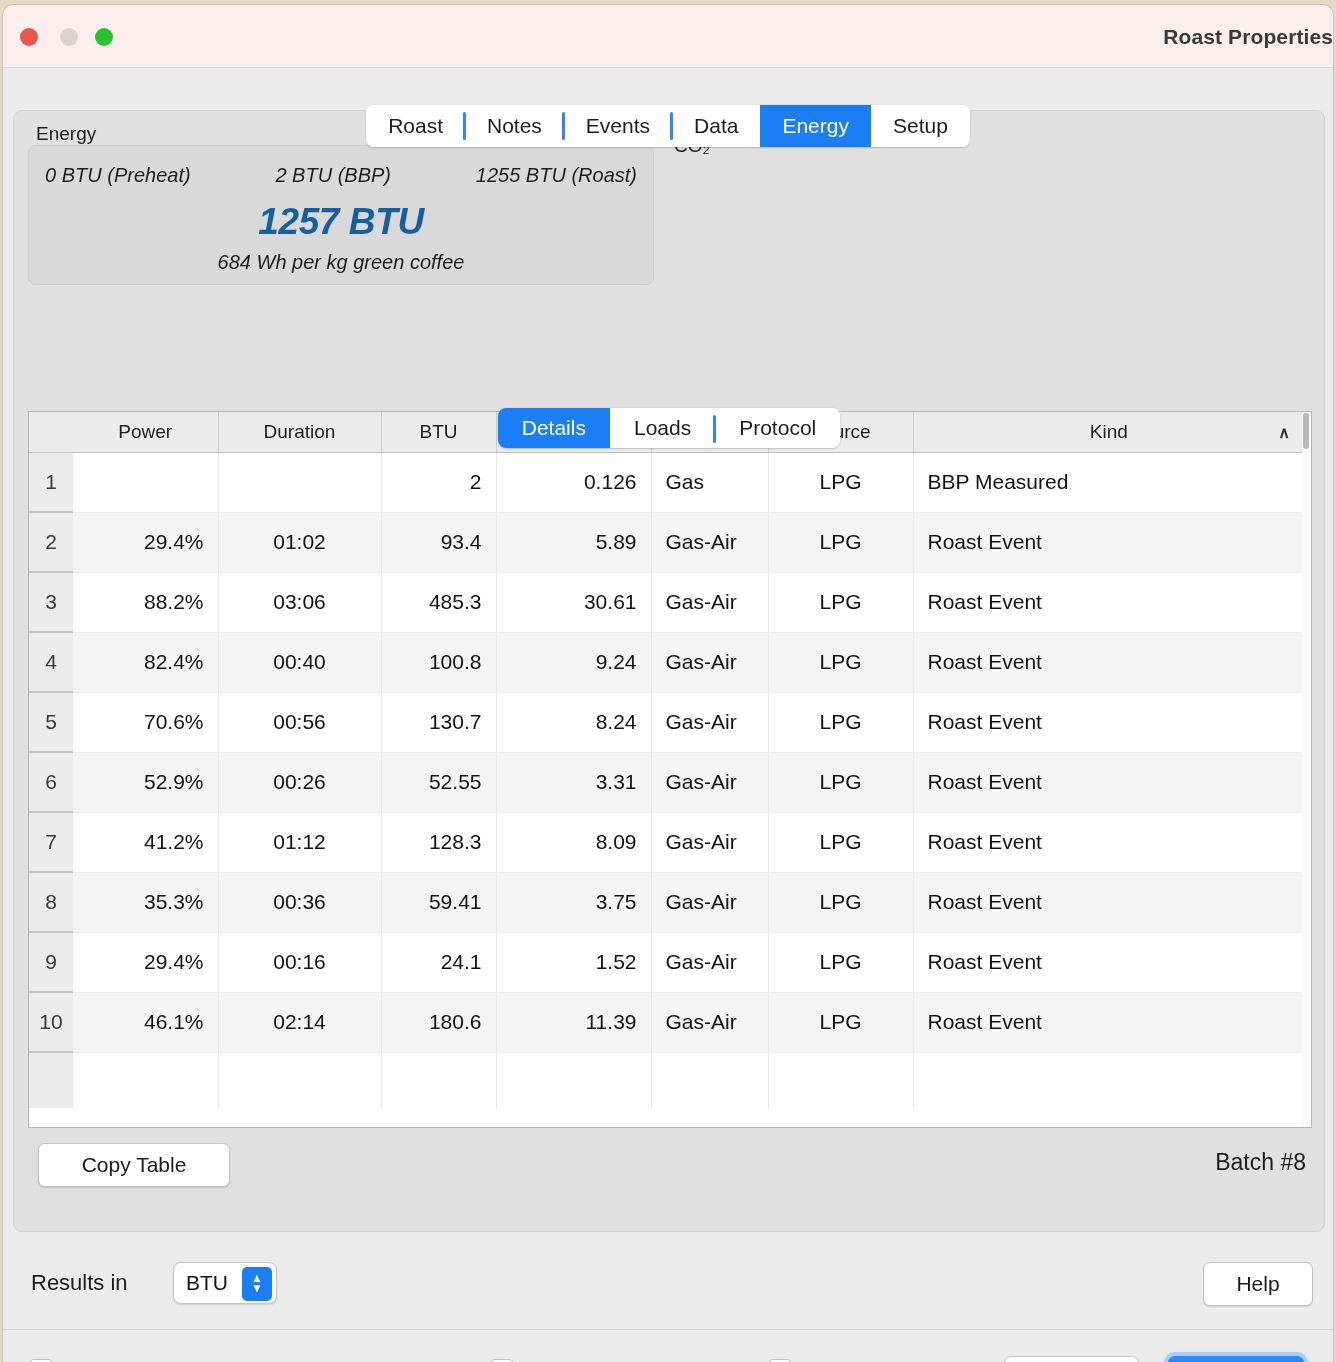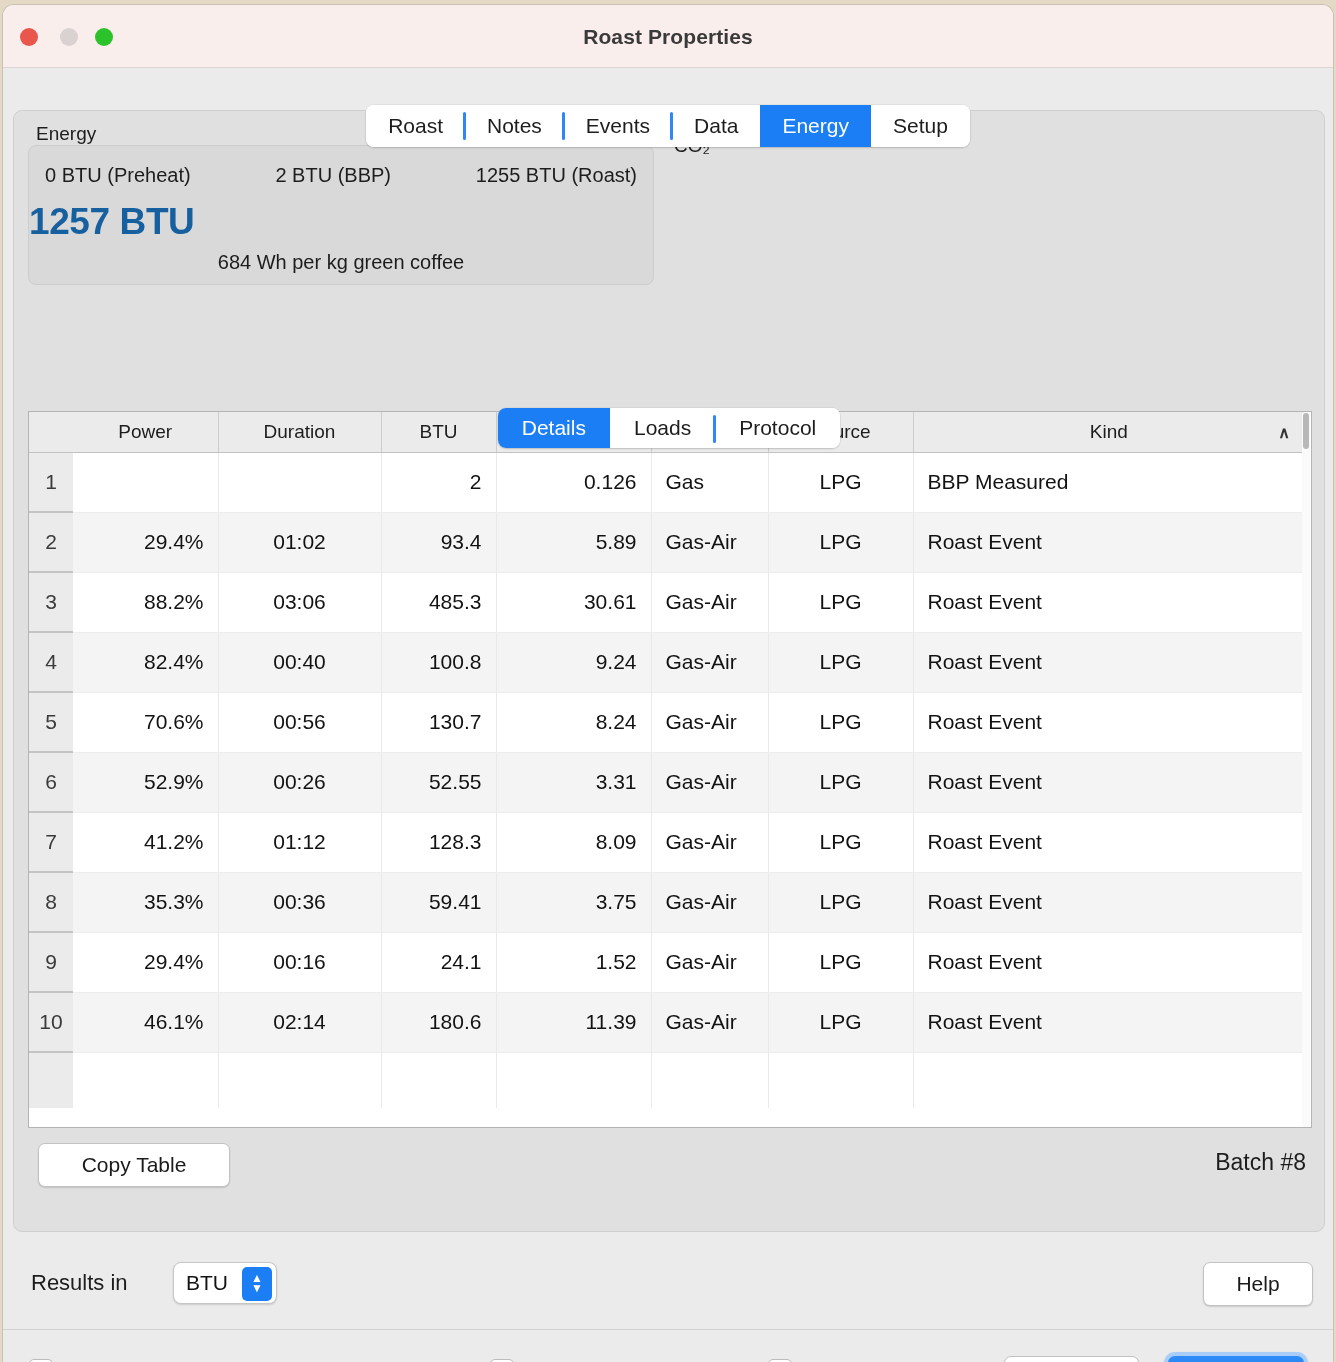--- a/index.html
+++ b/index.html
@@ -31,21 +31,21 @@
     border-bottom: 1px solid #dcd4d2;
   }
   .traffic {
     position: absolute; top: 23px;
     width: 18px; height: 18px; border-radius: 50%;
   }
   .tl-close { left: 17px; background: #e8564c; }
   .tl-min   { left: 57px; background: #d9d2d1; }
   .tl-max   { left: 92px; background: #2cc22c; }
   #title-text {
-    line-height: 63px; text-align: center;
+    line-height: 63px; text-align: right;
     font-size: 21px; font-weight: bold; color: #3a3a3a;
     letter-spacing: .1px;
   }
 
   
   #body { position: relative; height: 1294px; background: #ebebeb; }
 
   
   #tabbar {
     position: absolute; left: 0; right: 0; top: 5px;
@@ -92,21 +92,21 @@
     border-radius: 8px;
   }
   .sb-row {
     position: absolute; left: 0; right: 0; top: 18px;
     display: flex; justify-content: space-between;
     padding: 0 16px;
     font-size: 20px; color: #1d1d1d; white-space: nowrap;
   }
   .sb-big {
     position: absolute; left: 0; right: 0; top: 55px;
-    text-align: left; font-size: 37px; font-weight: bold;
+    text-align: center; font-size: 37px; font-weight: bold;
     color: #17609f; letter-spacing: -.4px;
   }
   .sb-sub {
     position: absolute; left: 0; right: 0; top: 105px;
     text-align: center; font-size: 20px; color: #1d1d1d;
   }
 
   
   #subtabs {
     position: absolute; left: 0; right: 0; top: 265px;
@@ -262,21 +262,21 @@
         <div class="tab sep">Events</div>
         <div class="tab sep">Data</div>
         <div class="tab sel">Energy</div>
         <div class="tab">Setup</div>
       </div>
     </div>
 
     <div id="content">
 
       <div class="summary-label" style="left:22px; top:12px;">Energy</div>
-      <div class="summary-box" style="left:14px; top:34px; width:626px; height:140px;">
+      <div class="summary-box" style="left:14px; top:34px; width:626px; height:140px;font-style:italic;">
         <div class="sb-row">
           <span>0 BTU (Preheat)</span>
           <span>2 BTU (BBP)</span>
           <span>1255 BTU (Roast)</span>
         </div>
         <div class="sb-big">1257 BTU</div>
         <div class="sb-sub">684 Wh  per kg green coffee</div>
       </div>
 
       <div class="summary-label" style="left:660px; top:24px;">CO₂</div>

